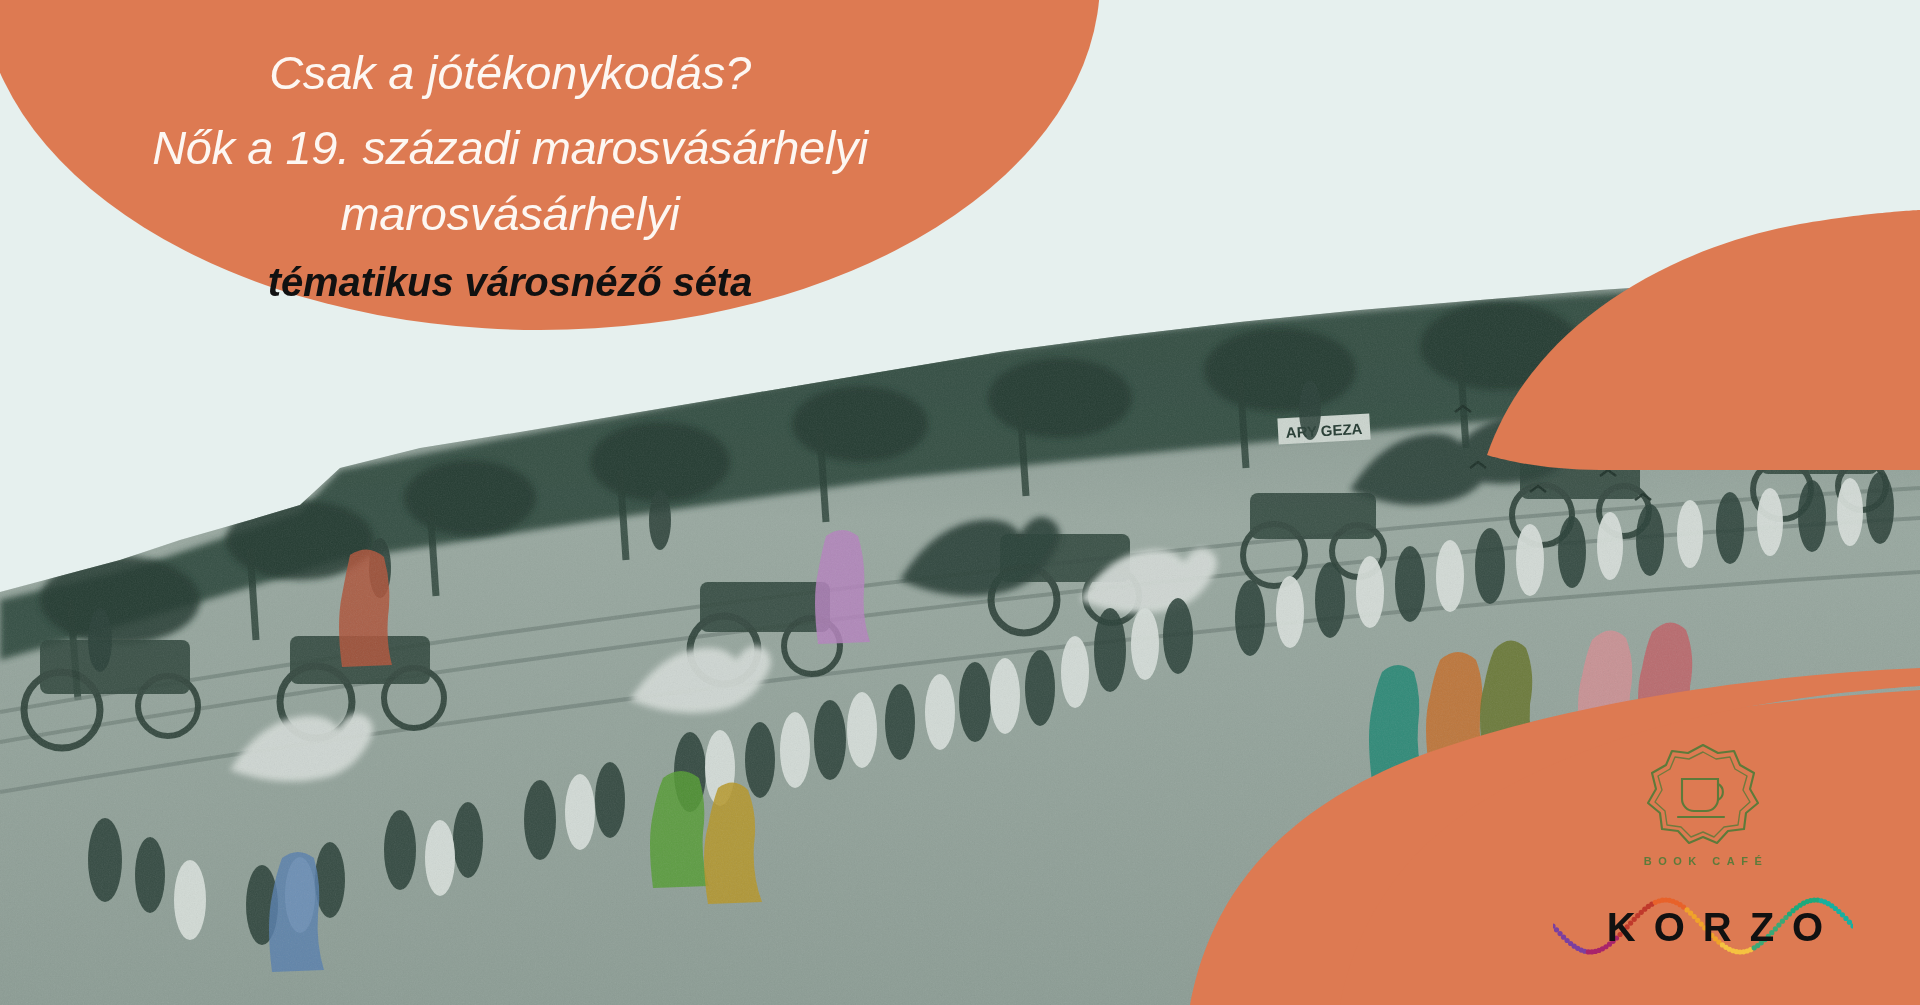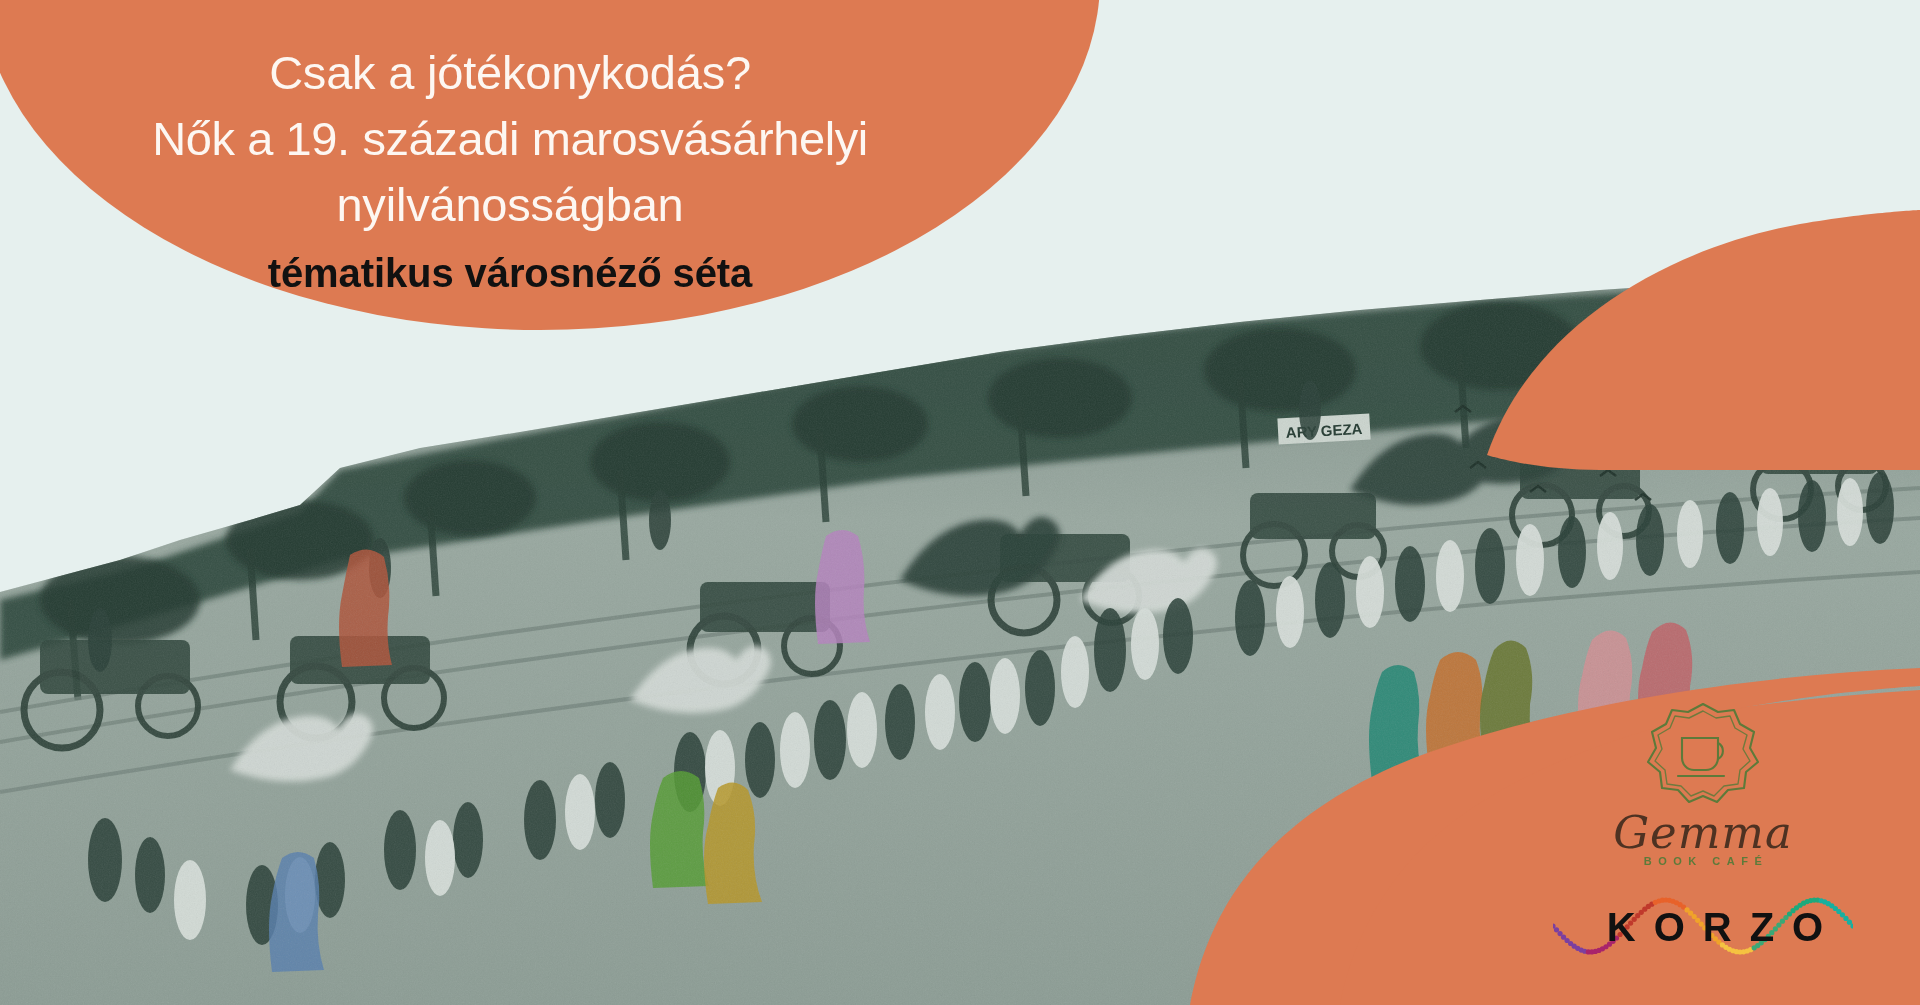--- a/index.html
+++ b/index.html
@@ -13,21 +13,21 @@
     position:absolute;inset:0;width:1920px;height:1005px;overflow:hidden;
     background:#e6f0ee;
   }
   
   .layer{position:absolute;inset:0;width:1920px;height:1005px;}
   svg.layer{display:block;}
 
   
   #title-block{
     position:absolute;left:60px;top:40px;width:900px;
-    text-align:center;z-index:40;pointer-events:none;
+    text-align:center;z-index:40;pointer-events:none;font-style:italic;
   }
   .title-line{
     color:#fdf7f2;
     font-size:47px;
     line-height:1.40;
     font-weight:400;
     letter-spacing:-0.2px;
     white-space:nowrap;
   }
   #title-line-2{letter-spacing:-0.4px;}
@@ -309,22 +309,22 @@
   <svg class="layer" viewBox="0 0 1920 1005" preserveAspectRatio="none" style="z-index:50">
     <path id="orange-sweep" d="M1920,690 C1760,700 1600,724 1470,762 C1360,794 1290,846 1250,900
              C1224,936 1212,972 1206,1005 L1920,1005 Z" fill="#dd7a52"></path>
     <path id="orange-sweep-2" d="M1920,668 C1740,676 1560,706 1430,752 C1330,788 1268,840 1232,896
              C1208,934 1196,972 1190,1005 L1340,1005 C1348,960 1368,912 1404,868
              C1474,784 1620,724 1790,700 C1840,692 1890,688 1920,686 Z" fill="#dd7a52"></path>
   </svg>
 
   <div id="title-block">
     <div class="title-line" id="title-line-1" style="color: rgb(253, 247, 242);">Csak a jótékonykodás?</div>
-    <div class="title-line" id="title-line-2" style="color: rgb(253, 247, 242);">Nők a 19. századi marosvásárhelyi</div>
-    <div class="title-line" id="title-line-3" style="color: rgb(253, 247, 242);">nyilvánosságban</div>
+    <div class="title-line" id="title-line-2" style="color: rgb(253, 247, 242); margin-top: 9px;">Nők a 19. századi marosvásárhelyi</div>
+    <div class="title-line" id="title-line-3" style="color: rgb(253, 247, 242);">marosvásárhelyi</div>
     <div id="subtitle" style="color: rgb(17, 17, 17);">tématikus városnéző séta</div>
   </div>
 
   <div id="logo-block">
 
     <div id="gemma-logo">
 
       <svg width="130" height="118" viewBox="0 0 130 118">
         <g fill="none" stroke="#5d7a3a" stroke-width="2.1" stroke-linejoin="round">
           <path d="M65,8 L80,16 L96,14 L102,28 L116,36 L112,52 L120,66 L108,76 L106,92
@@ -334,21 +334,20 @@
                    L86,90 L76,100 L65,95 L53,100 L43,90 L29,88 L27,74 L17,65 L24,53
                    L20,39 L32,32 L37,20 L51,22 Z" stroke-width="1.4" opacity="0.85"></path>
         </g>
 
         <g fill="none" stroke="#5d7a3a" stroke-width="2.1" stroke-linecap="round">
           <path d="M44,42 L44,62 a12,12 0 0 0 12,12 L68,74 a12,12 0 0 0 12,-12 L80,42 Z"></path>
           <path d="M80,47 a9,9 0 0 1 0,16"></path>
           <line x1="40" y1="80" x2="86" y2="80"></line>
         </g>
       </svg>
-      <div id="gemma-word" style="color: rgb(78, 50, 34);">Gemma</div>
       <div id="gemma-tagline" style="color: rgb(93, 122, 58);">BOOK CAFÉ</div>
     </div>
 
     <div id="korzo-logo">
       <svg id="korzo-wave" width="300" height="86" viewBox="0 0 300 86">
         <g id="wave-dots">
             <circle cx="0.00" cy="43.00" r="2.6" fill="#7b3fa0"></circle>
             <circle cx="3.53" cy="46.83" r="2.6" fill="#7b3fa0"></circle>
             <circle cx="7.06" cy="50.58" r="2.6" fill="#7b3fa0"></circle>
             <circle cx="10.59" cy="54.16" r="2.6" fill="#7b3fa0"></circle>

